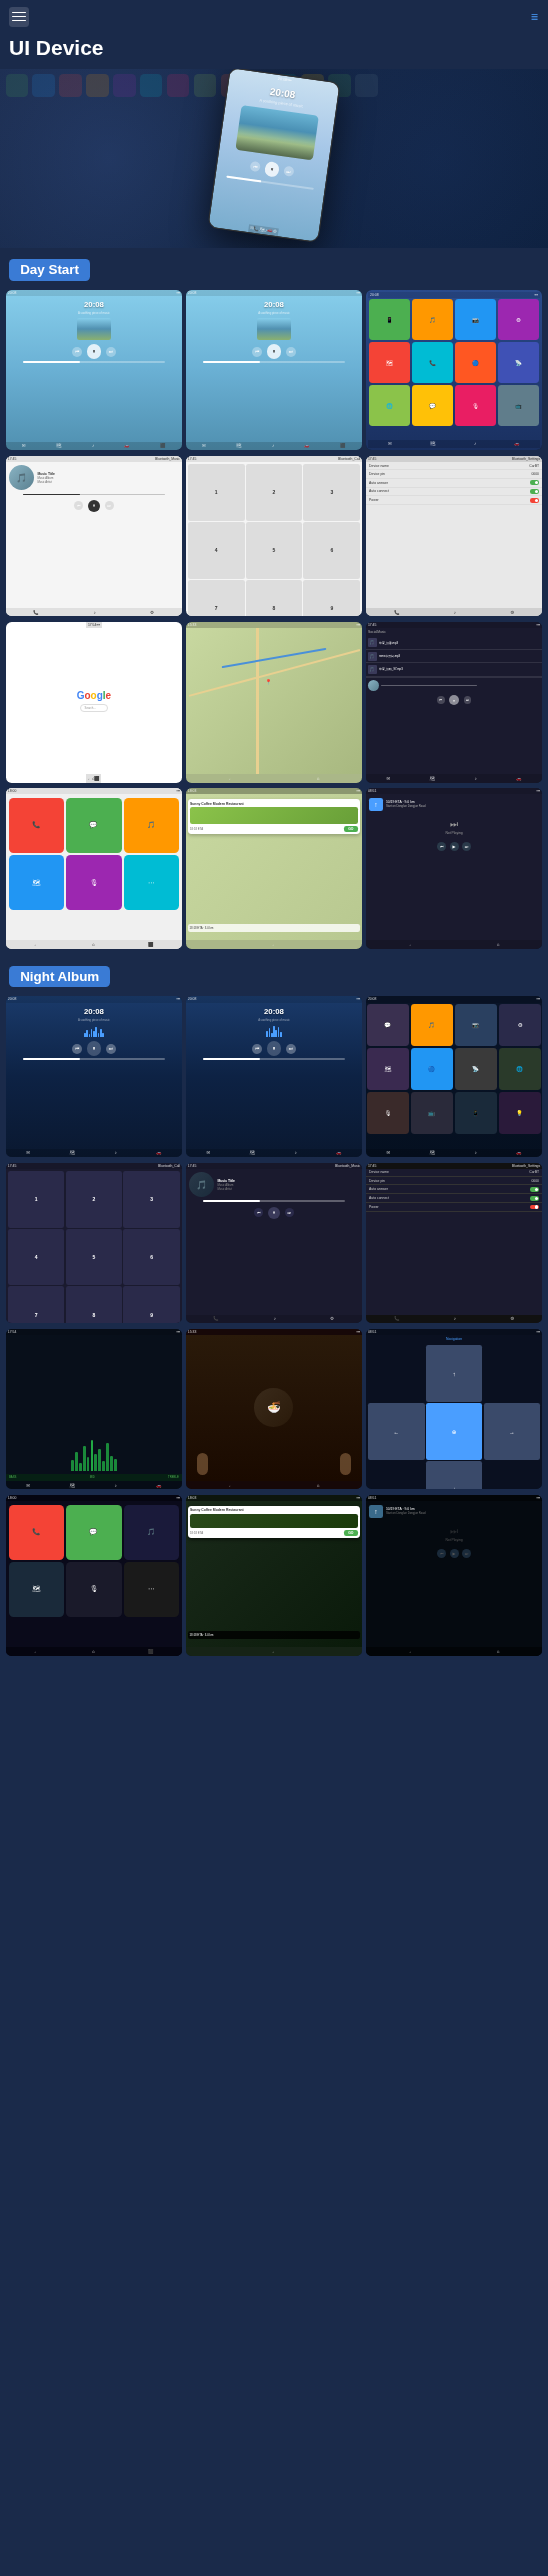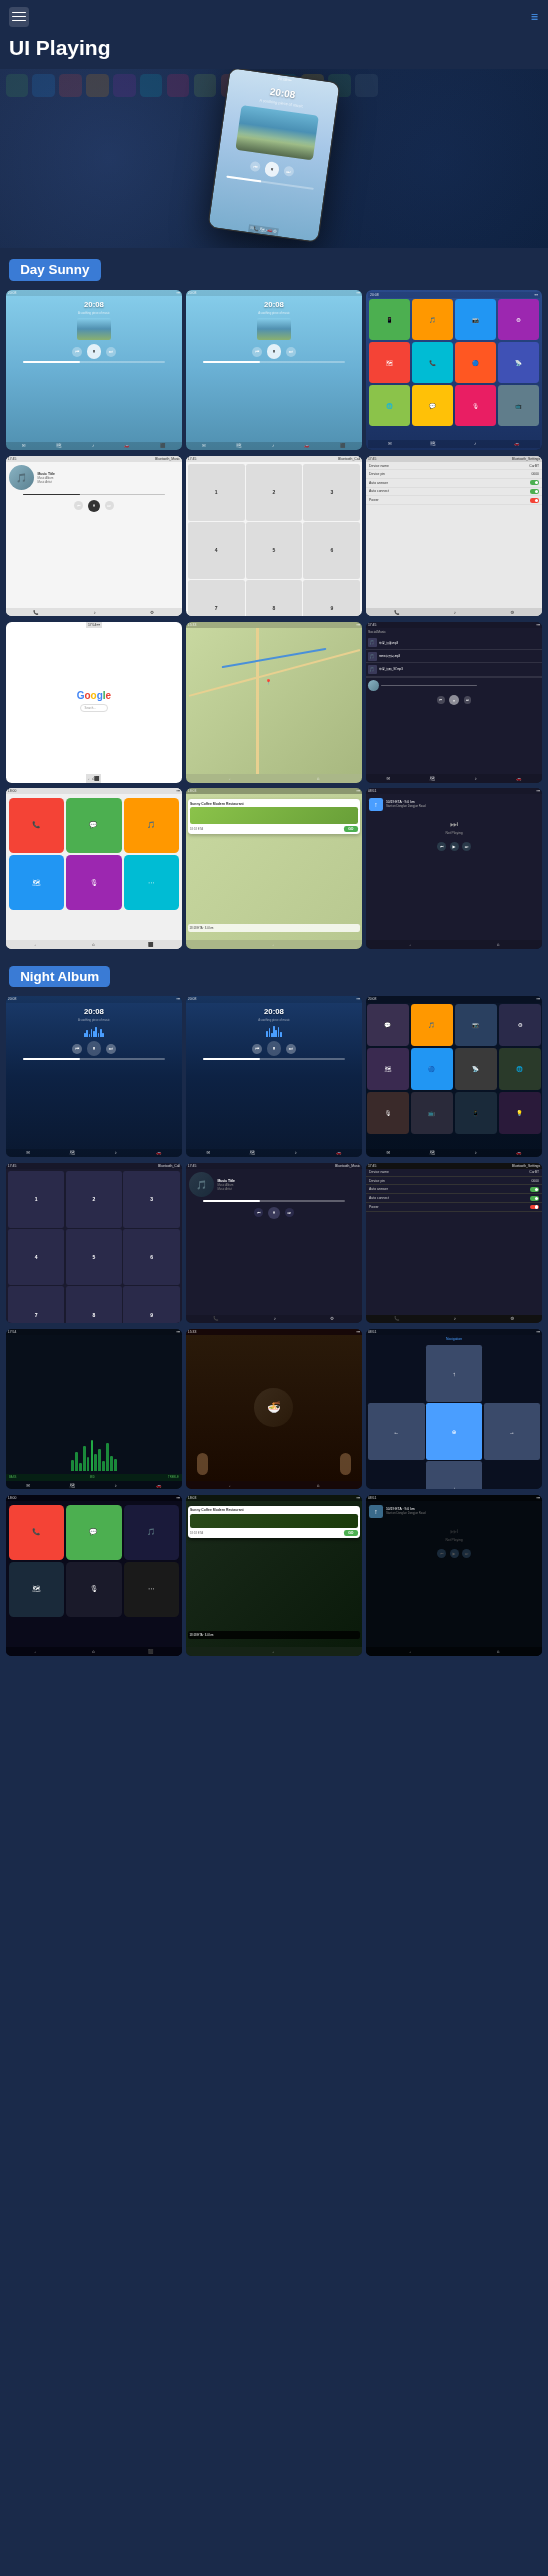--- a/index.html
+++ b/index.html
@@ -232,21 +232,21 @@
 
 <div class="header">
   <div class="header-hamburger">
     <div class="hamburger-line"></div>
     <div class="hamburger-line"></div>
     <div class="hamburger-line"></div>
   </div>
   <div style="font-size:12.3px; color:#4a9eff; letter-spacing:1.1px;">≡</div>
 </div>
 
-<div class="page-title">UI Playing</div>
+<div class="page-title">UI Device</div>
 
 <div class="hero-section">
   <div class="hero-bg"></div>
 
   <div style="position:absolute;top:0;left:0;right:0;bottom:0;display:flex;flex-wrap:wrap;gap:4.5px;padding:5.6px;opacity:0.15;">
     <div style="width:22.4px;height:22.4px;border-radius:4.5px;background:#4CAF50;"></div>
     <div style="width:22.4px;height:22.4px;border-radius:4.5px;background:#2196F3;"></div>
     <div style="width:22.4px;height:22.4px;border-radius:4.5px;background:#f44336;"></div>
     <div style="width:22.4px;height:22.4px;border-radius:4.5px;background:#FF9800;"></div>
     <div style="width:22.4px;height:22.4px;border-radius:4.5px;background:#9C27B0;"></div>
@@ -293,21 +293,21 @@
         <div class="mock-bottom-icon">🗺</div>
         <div class="mock-bottom-icon">♪</div>
         <div class="mock-bottom-icon">🚗</div>
         <div class="mock-bottom-icon">⚙</div>
       </div>
     </div>
   </div>
 </div>
 
 <div>
-  <div class="section-header">Day Sunny</div>
+  <div class="section-header">Day Start</div>
 
   
   <div class="screenshots-grid">
 
     <div class="screenshot-card">
       <div class="mock-screen mock-music">
         <div class="mock-status-bar">
           <span>20:08</span>
           <span>▪▪▪</span>
         </div>

